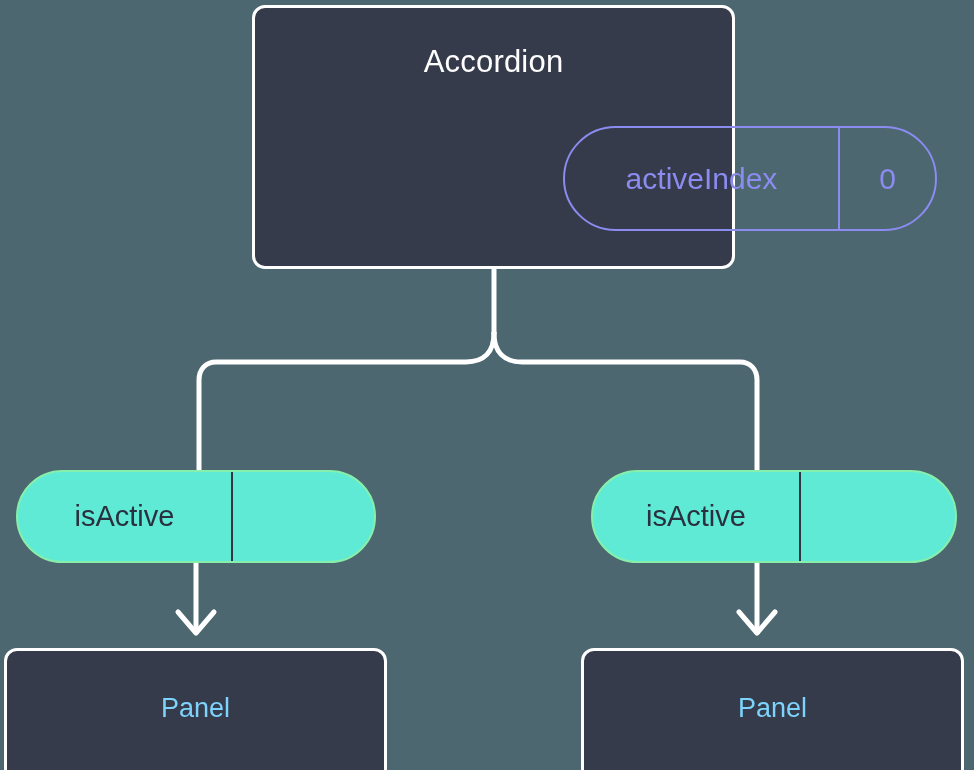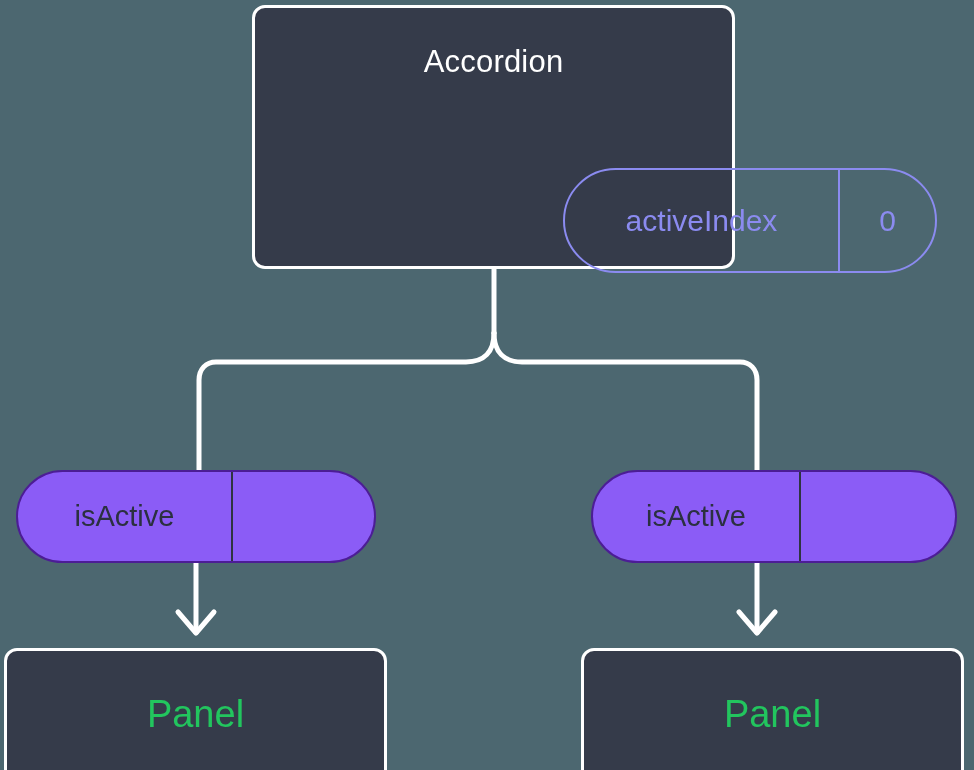--- a/index.html
+++ b/index.html
@@ -77,22 +77,22 @@
     display: flex;
     align-items: flex-start;
     justify-content: center;
     padding-top: 44px;
   }
 
   #panel-card-left  { left: 4px; }
   #panel-card-right { left: 581px; }
 
   .panel-title {
-    color: #22c55e;
-    font-size: 38px;
+    color: #7dd3fc;
+    font-size: 27px;
     font-weight: 400;
     line-height: 1;
   }
 
   
   .prop-pill {
     position: absolute;
     display: flex;
     align-items: stretch;
     border-radius: 999px;
@@ -109,42 +109,41 @@
   }
 
   
   #accordion-state-pill {
     left: 308px;
     top: 118px;
     width: 374px;
     height: 105px;
     border: 2px solid #8b8bf0;
     background: transparent;
-    margin-top: 42px;
   }
 
   #accordion-state-pill .pill-key {
     width: 275px;
     color: #8b8bf0;
     font-size: 30px;
     border-right: 2px solid #8b8bf0;
   }
 
   #accordion-state-pill .pill-value {
     flex: 1;
     color: #8b8bf0;
     font-size: 30px;
   }
 
   
   .prop-pill.filled {
     top: 470px;
     height: 93px;
-    background: #8b5cf6;
-    border: 2px solid #4c1d95;
+    background: #5eead4;
+    border: 2px solid #86efac;
   }
 
   .prop-pill.filled .pill-key,
   .prop-pill.filled .pill-value {
     color: #2b3040;
     font-size: 29px;
   }
 
   .prop-pill.filled .pill-key {
     border-right: 2px solid #2f3440;

